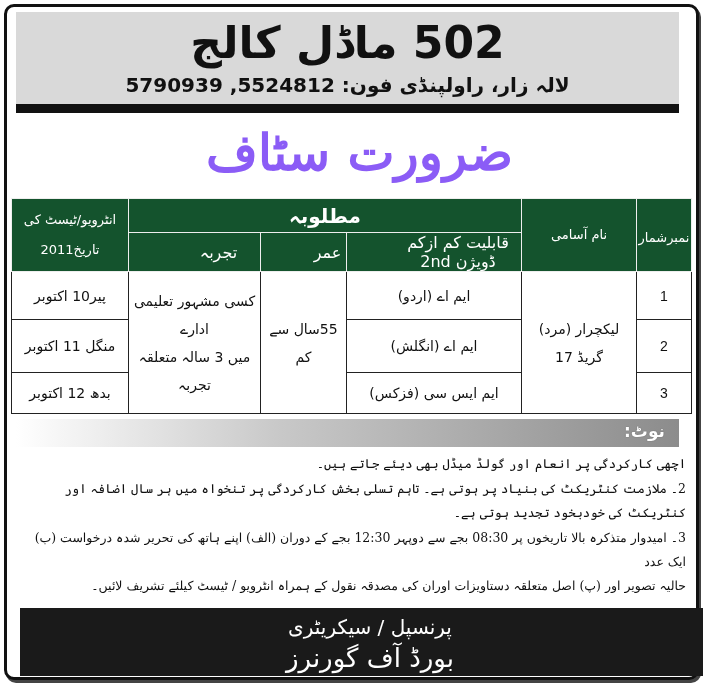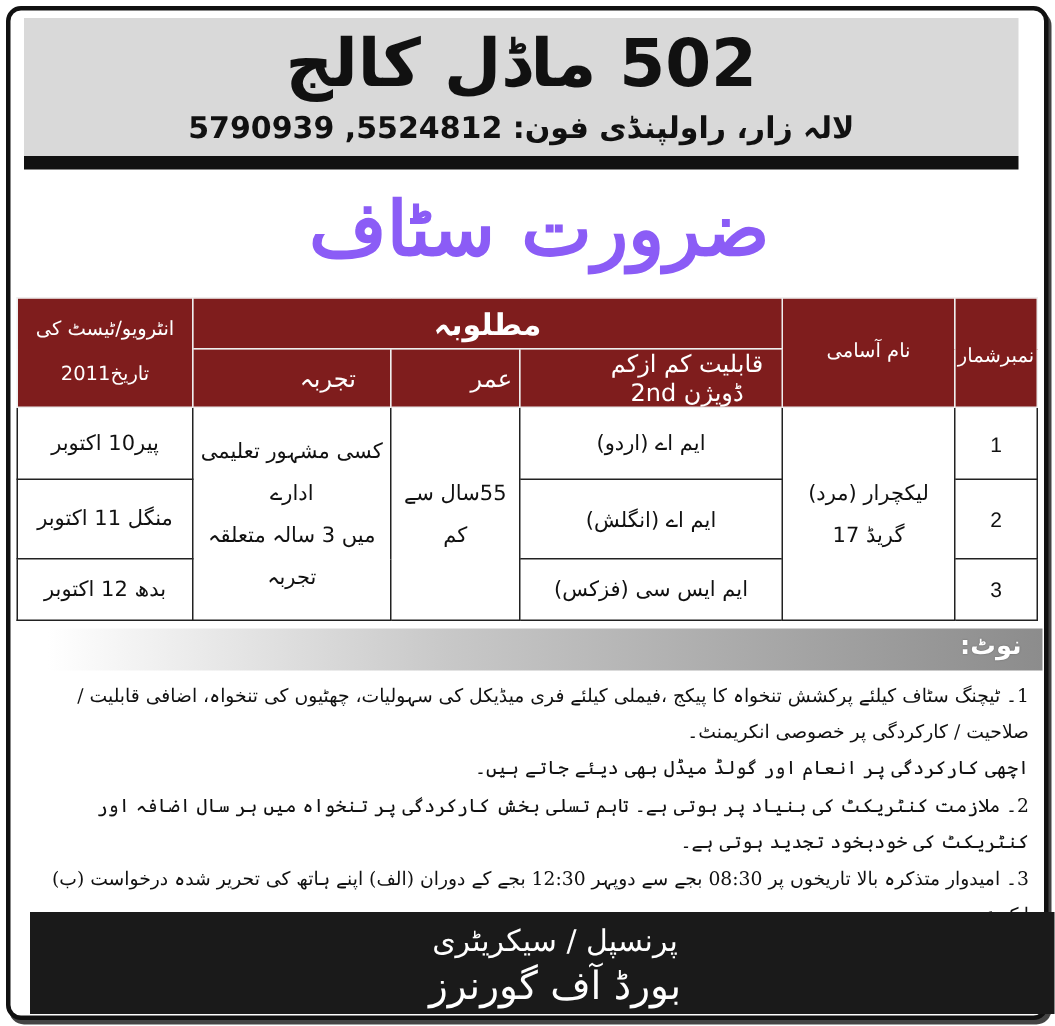--- a/index.html
+++ b/index.html
@@ -6,34 +6,34 @@
   body { width:703px; height:684px; position:relative; overflow:hidden; font-family:"DejaVu Sans", sans-serif; color:#111; }
   .frame { position:absolute; left:4px; top:4px; width:689px; height:670px; border:3px solid #111; border-radius:10px; box-shadow:2px 3px 0 #444; background:#fff; }
   .title-band { position:absolute; left:16px; top:12px; width:663px; height:92px; background:#d9d9d9; }
   .title-main { position:absolute; left:0; right:0; top:2px; text-align:center; direction:rtl; font-family:"DejaVu Sans", sans-serif; font-weight:bold; font-size:44px; line-height:58px; color:#111; letter-spacing:1px; }
   .title-sub { position:absolute; left:0; right:0; top:62px; text-align:center; direction:rtl; font-family:"DejaVu Sans", sans-serif; font-weight:bold; font-size:20px; line-height:22px; color:#111; }
   .title-bar { position:absolute; left:16px; top:104px; width:663px; height:9px; background:#111; }
   .heading { position:absolute; left:16px; right:0; top:116px; text-align:center; direction:rtl; font-family:"DejaVu Serif", serif; font-weight:bold; font-size:50px; line-height:74px; color:#8b5cf6; }
 
   table.staff { position:absolute; left:11px; top:198px; width:680px; border-collapse:collapse; direction:ltr; table-layout:fixed; }
   table.staff td, table.staff th { border:1.5px solid #222; padding:0; text-align:center; vertical-align:middle; }
-  table.staff th { background:#7f1d1d; color:#fff; font-weight:normal; border-color:#eee; }
+  table.staff th { background:#14532d; color:#fff; font-weight:normal; border-color:#eee; }
   table.staff th.top { height:33px; font-size:20px; font-weight:bold;margin-left:24px; }
   table.staff th.sub { height:37px; font-size:16px;padding-left:48px; }
   table.staff th.tall { font-size:13px; line-height:30px; }
   table.staff td { font-size:14px; direction:rtl; background:#fff; }
   td.datecell { text-align:right; padding-right:6px; font-size:13px; }
   td.qual { text-align:right; padding-right:10px; font-size:13px; }
   td.num { font-family:"Liberation Sans", sans-serif; font-size:16px; }
   td.merged { font-size:14px; line-height:28px; }
   .r1 td { height:47px; }
   .r2 td { height:52px; }
   .r3 td { height:40px; }
 
-  .note-band { position:absolute; left:32px; top:419px; width:663px; height:28px; background:linear-gradient(to right, #ffffff 0%, #c8c8c8 40%, #8c8c8c 100%); }
+  .note-band { position:absolute; left:16px; top:419px; width:663px; height:28px; background:linear-gradient(to right, #ffffff 0%, #c8c8c8 40%, #8c8c8c 100%); }
   .note-label { position:absolute; right:14px; top:2px; direction:rtl; font-size:17px; color:#fff; font-weight:bold; text-shadow:0 0 1px #555; }
   .notes { position:absolute; left:14px; width:672px; top:452px; direction:rtl; text-align:right; font-family:"DejaVu Serif", serif; font-size:12.5px; line-height:24px; color:#111; }
   .notes p { margin:0 0 1px 0; }
   .note-line { display:block; }
   .footer { position:absolute; left:20px; top:608px; width:700px; height:68px; background:#1a1a1a; color:#fff; text-align:center; direction:rtl; }
   .footer .f1 { font-size:20px; line-height:30px; padding-top:4px; }
   .footer .f2 { font-size:26px; line-height:32px; }
 </style>
 </head>
 <body>
@@ -98,21 +98,20 @@
   </tr>
 </tbody>
   </table>
 
 <div class="note-band">
   <span class="note-label">نوٹ:</span>
 </div>
 
 <div class="notes">
   <p>
-    <span class="note-line">1۔ ٹیچنگ سٹاف کیلئے پرکشش تنخواہ کا پیکج ،فیملی کیلئے فری میڈیکل کی سہولیات، چھٹیوں کی تنخواہ، اضافی قابلیت / صلاحیت / کارکردگی پر خصوصی انکریمنٹ۔</span>
     <span class="note-line">اچھی کارکردگی پر انعام اور گولڈ میڈل بھی دیئے جاتے ہیں۔</span>
   </p>
   <p>
     <span class="note-line">2۔ ملازمت کنٹریکٹ کی بنیاد پر ہوتی ہے۔ تاہم تسلی بخش کارکردگی پر تنخواہ میں ہر سال اضافہ اور کنٹریکٹ کی خودبخود تجدید ہوتی ہے۔</span>
   </p>
   <p>
     <span class="note-line">3۔ امیدوار متذکرہ بالا تاریخوں پر 08:30 بجے سے دوپہر 12:30 بجے کے دوران   (الف) اپنے ہاتھ کی تحریر شدہ درخواست   (ب) ایک عدد</span>
     <span class="note-line">حالیہ تصویر اور   (پ) اصل متعلقہ دستاویزات اوران کی مصدقہ نقول کے ہمراہ انٹرویو / ٹیسٹ کیلئے تشریف لائیں۔</span>
   </p>
 </div>

